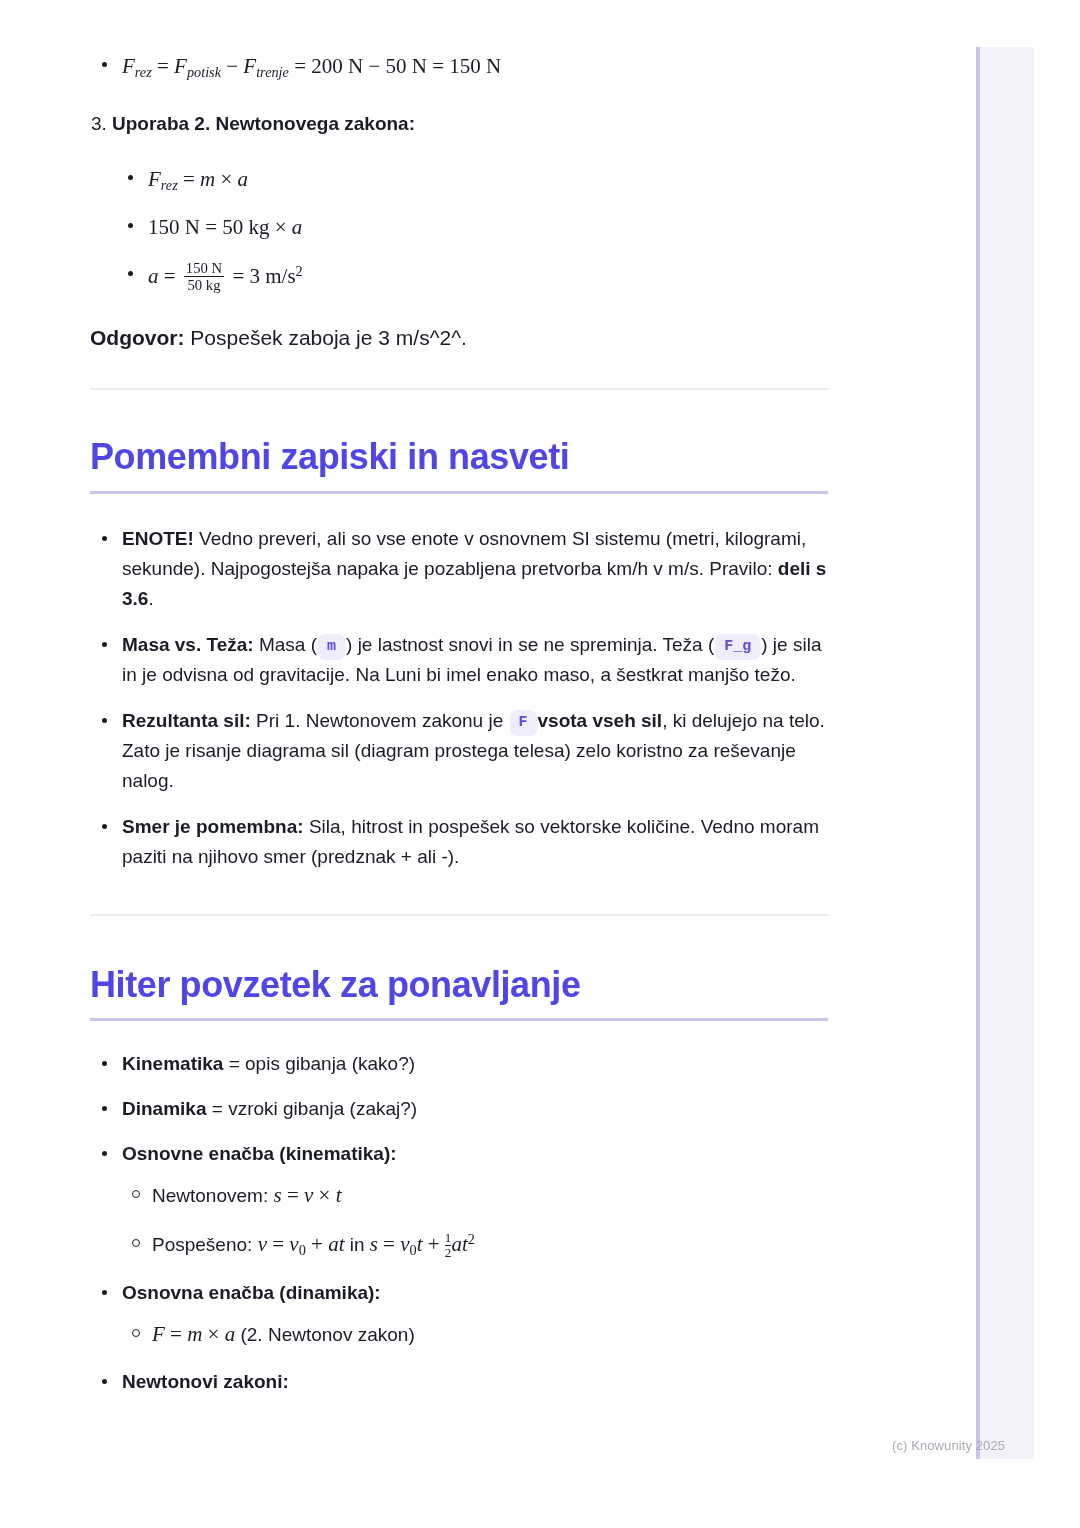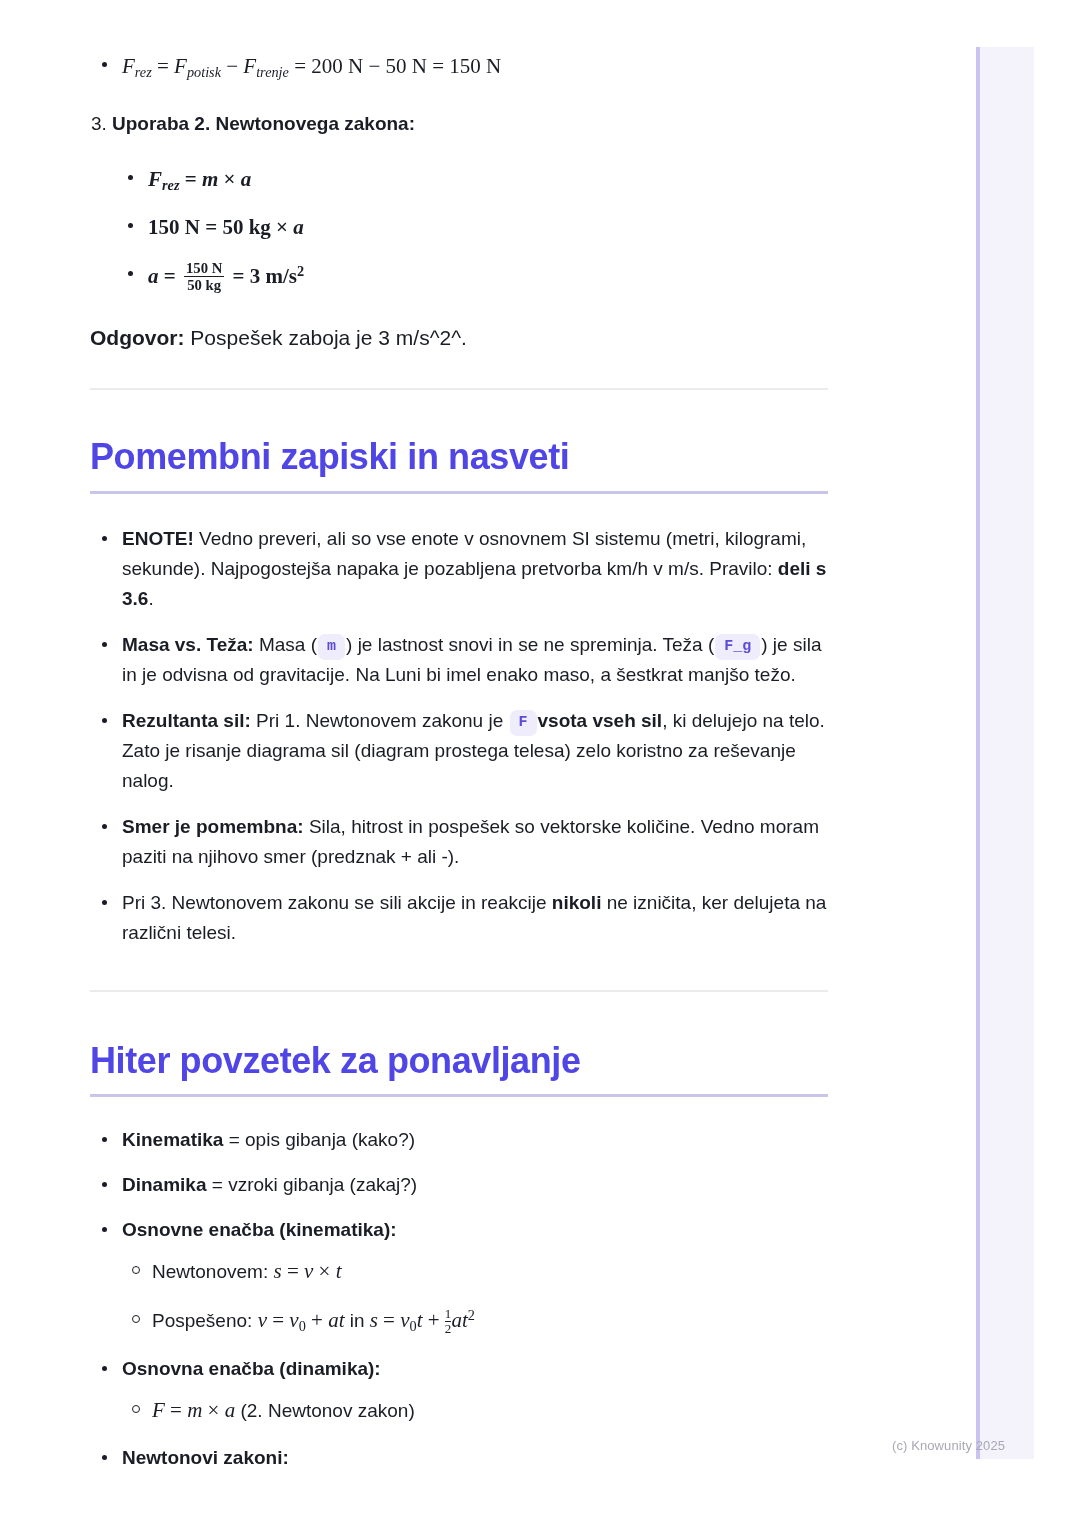--- a/index.html
+++ b/index.html
@@ -230,21 +230,21 @@
       <div style="height:26px"></div>
 
       <ol class="num-list" start="3">
         <li>
           <b>Uporaba 2. Newtonovega zakona:</b>
         </li>
       </ol>
 
       <div style="height:24px"></div>
 
-      <ul class="bul" style="padding-left:58px;font-weight:bold;">
+      <ul class="bul" style="padding-left:58px;">
         <li style="margin-bottom:15px;">
           <span class="math"><i>F</i><span class="sub">rez</span><span class="mup"> = </span><i>m</i><span class="mup"> × </span><i>a</i></span>
         </li>
         <li style="margin-bottom:15px;">
           <span class="math"><span class="mup">150 N = 50 kg × </span><i>a</i></span>
         </li>
         <li style="margin-bottom:0;">
           <span class="math"><i>a</i><span class="mup"> = </span><span class="frac"><span class="num">150 N</span><span class="den">50 kg</span></span><span class="mup"> = 3 m/s</span><span class="sup">2</span></span>
         </li>
       </ul>
@@ -267,23 +267,20 @@
           <b>ENOTE!</b><span> Vedno preveri, ali so vse enote v osnovnem SI sistemu (metri, kilogrami, sekunde). Najpogostejša napaka je pozabljena pretvorba km/h v m/s. Pravilo: </span><b>deli s 3.6</b><span>.</span>
         </li>
         <li>
           <b>Masa vs. Teža:</b><span> Masa (</span><code class="code">m</code><span>) je lastnost snovi in se ne spreminja. Teža (</span><code class="code">F_g</code><span>) je sila in je odvisna od gravitacije. Na Luni bi imel enako maso, a šestkrat manjšo težo.</span>
         </li>
         <li>
           <b>Rezultanta sil:</b><span> Pri 1. Newtonovem zakonu je </span><code class="code">F</code><b>vsota vseh sil</b><span>, ki delujejo na telo. Zato je risanje diagrama sil (diagram prostega telesa) zelo koristno za reševanje nalog.</span>
         </li>
         <li>
           <b>Smer je pomembna:</b><span> Sila, hitrost in pospešek so vektorske količine. Vedno moram paziti na njihovo smer (predznak + ali -).</span>
-        </li>
-        <li>
-          <span>Pri 3. Newtonovem zakonu se sili akcije in reakcije </span><b>nikoli</b><span> ne izničita, ker delujeta na različni telesi.</span>
         </li>
       </ul>
 
       <div style="height:42px"></div>
       <div class="hr"></div>
       <div style="height:48px"></div>
 
       <h2 class="h2">Hiter povzetek za ponavljanje</h2>
       <div class="h2-rule"></div>
 

